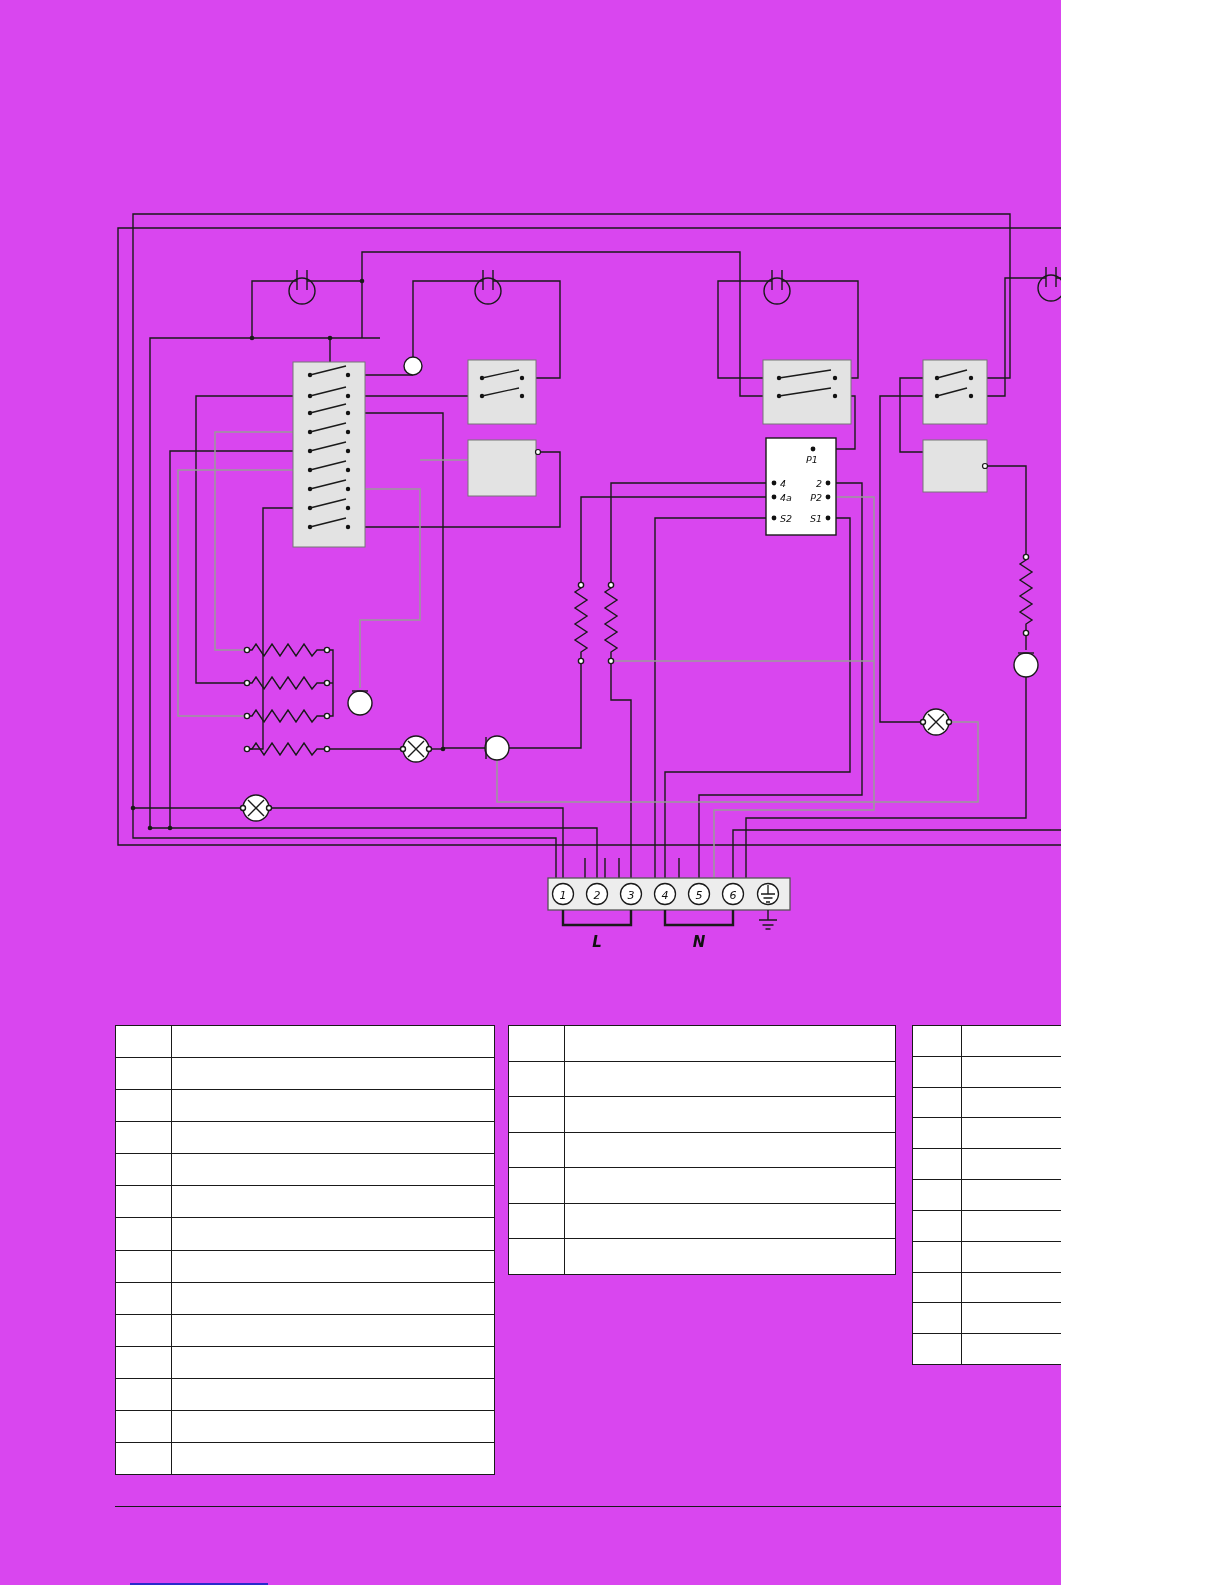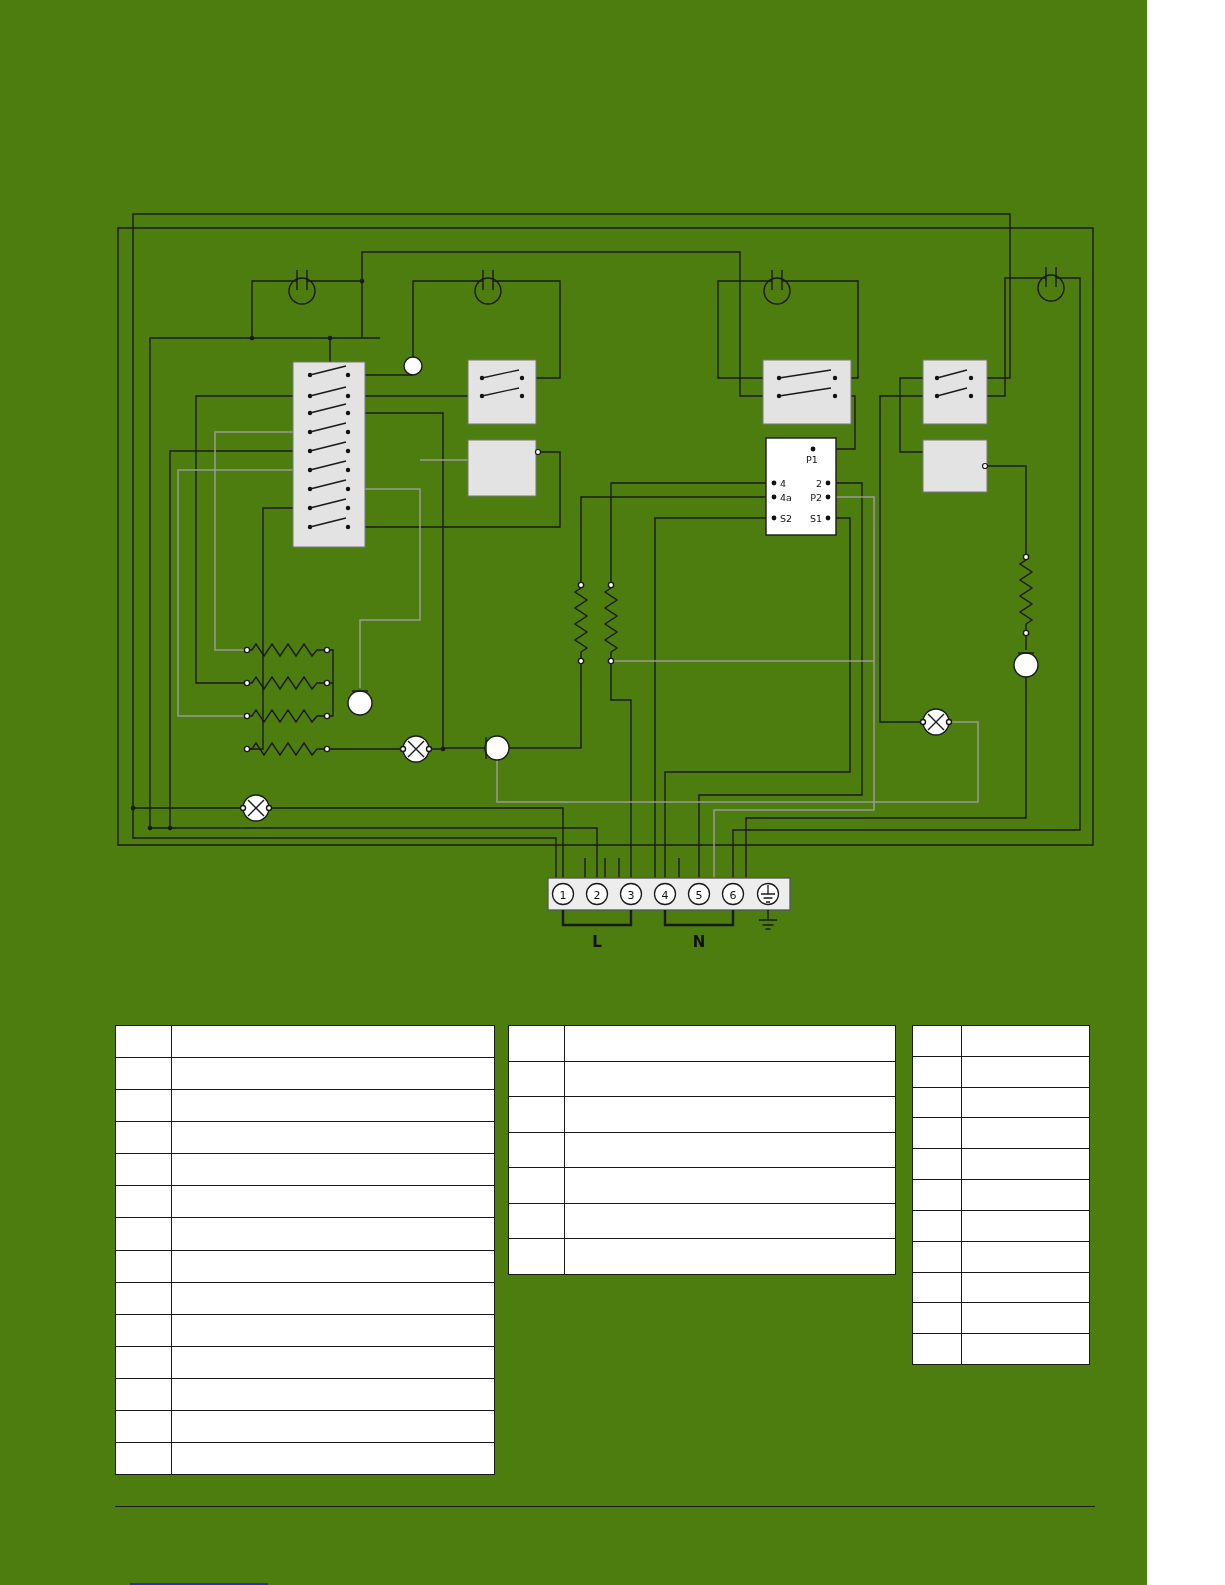--- a/index.html
+++ b/index.html
@@ -1,16 +1,16 @@
 <!DOCTYPE html>
 <html><head>
 <meta charset="utf-8">
 <style>
   html,body{margin:0;padding:0;background:#fff;}
-  .page{position:relative;width:1147px;height:1585px;background:#4d7c0f;font-family:"DejaVu Sans",sans-serif;overflow:hidden;}
+  .page{position:relative;width:1061px;height:1585px;background:#d946ef;font-family:"DejaVu Sans",sans-serif;overflow:hidden;font-style:italic;}
   svg text{font-family:"DejaVu Sans",sans-serif;fill:#111;}
   .legend-table{position:absolute;border:1.6px solid #1a1a1a;display:flex;flex-direction:column;background:#fff;box-sizing:border-box;}
   .trow{flex:1;display:flex;border-top:1px solid #1a1a1a;}
   .trow:first-child{border-top:none;}
   .tcell{border-left:1px solid #1a1a1a;box-sizing:border-box;}
   .tcell:first-child{border-left:none;flex:none;}
   .tcell:last-child{flex:1;}
   .col55 .tcell:first-child{width:55px;}
   .col48 .tcell:first-child{width:48px;}
   .footer-rule{position:absolute;left:115px;top:1506px;width:980px;height:0;border-top:1.5px solid #1a1a1a;}

